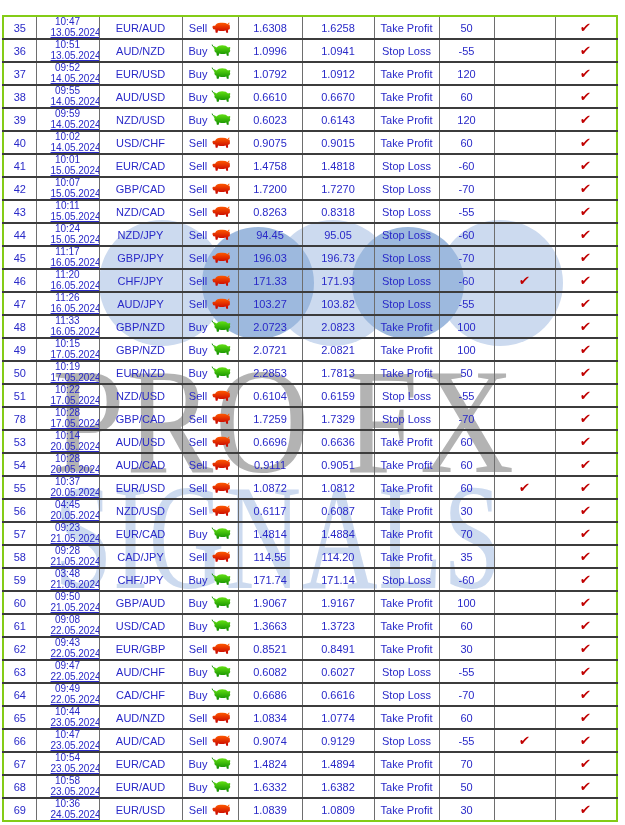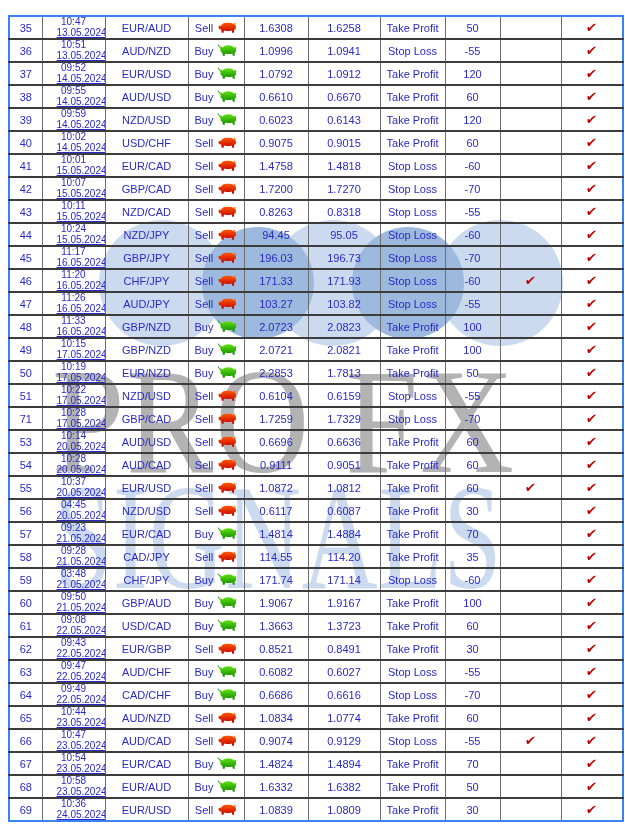--- a/index.html
+++ b/index.html
@@ -60,28 +60,28 @@
     line-height: 1.0;
     letter-spacing: 1px;
     color: rgba(195,212,236,0.85);
     transform: scaleX(0.70);
     transform-origin: left top;
     white-space: nowrap;
   }
   
   table.signals {
     position: absolute;
-    left: 8px;
+    left: 2px;
     top: 15px;
     z-index: 1;
     border-collapse: collapse;
     table-layout: fixed;
     width: 614px;
     background: transparent;
-    border: 2px solid #3b82f6;
+    border: 2px solid #84cc16;
   }
   table.signals tr {
     height: 22px;
     border-top: 2px solid #3c3c3c;
   }
   table.signals tr:first-child { border-top: none; }
   table.signals td {
     border-left: 1px solid #6e6e6e;
     padding: 0;
     text-align: center;
@@ -596,21 +596,21 @@
       </span>
     </td>
     <td>0.6104</td>
     <td>0.6159</td>
     <td>Stop Loss</td>
     <td>-55</td>
     <td><span class="check early"></span></td>
     <td><span class="check final">✔</span></td>
   </tr>
       <tr>
-    <td>71</td>
+    <td>78</td>
     <td>
       <div class="dt-time">10:28</div>
       <div class="dt-date">17.05.2024</div>
     </td>
     <td>GBP/CAD</td>
     <td>
       <span class="side-wrap">
         <span>Sell</span>
 
         <span class="side-icon bear">

